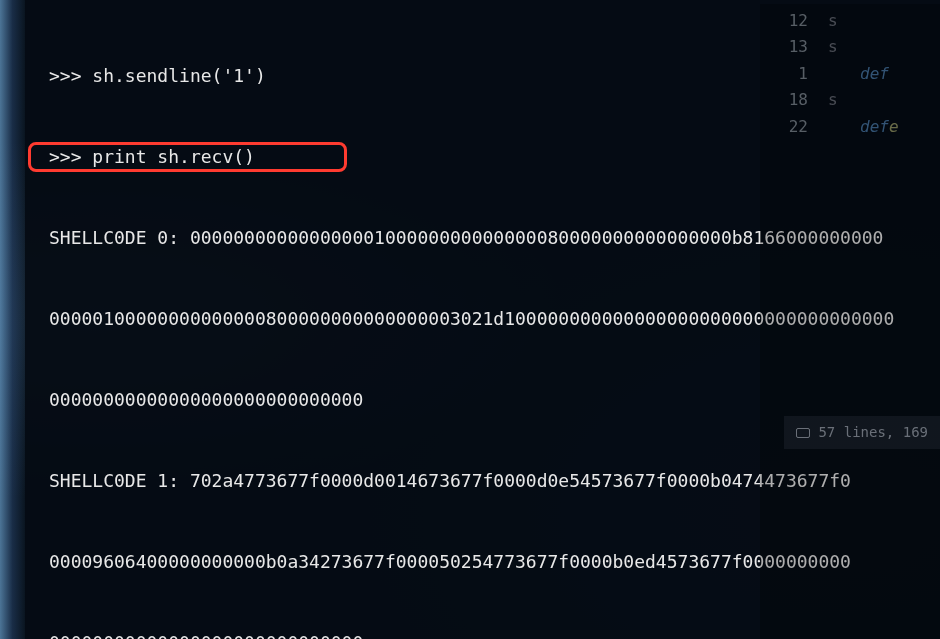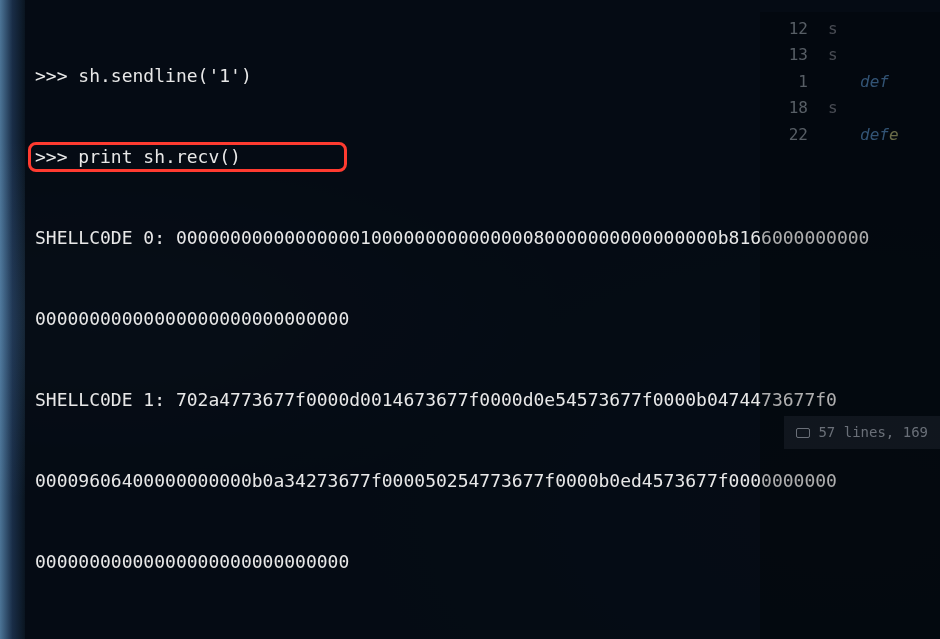--- a/index.html
+++ b/index.html
@@ -39,40 +39,40 @@
       background: linear-gradient(90deg, rgba(120,180,230,0.6) 0%, rgba(60,100,160,0.3) 50%, transparent 100%);
       z-index: 1;
     }
     .terminal {
       position: absolute;
       top: 0;
       left: 25px;
       right: 0;
       bottom: 0;
       background: rgba(5, 10, 18, 0.88);
-      padding: 8px 0 8px 10px;
+      padding: 8px 0 8px 24px;
       z-index: 2;
       overflow: hidden;
       white-space: pre;
     }
     .line {
       display: block;
       white-space: pre;
     }
     .highlight-box {
       position: absolute;
       border: 3px solid #ff3b30;
       border-radius: 8px;
       z-index: 10;
       pointer-events: none;
     }
     .right-panel {
       position: absolute;
       right: 0;
-      top: 12px;
+      top: 4px;
       bottom: 0;
       width: 180px;
       background: rgba(0,0,0,0.25);
       z-index: 3;
       font-size: 16px;
       color: rgba(180,180,200,0.35);
       padding-top: 4px;
       overflow: hidden;
     }
     .rp-line {
@@ -115,20 +115,21 @@
 </head>
 <body>
 
 <div class="bg-overlay"></div>
 <div class="left-edge"></div>
 
 <div class="terminal">
   <span class="line">&gt;&gt;&gt; sh.sendline('1')</span>
   <span class="line">&gt;&gt;&gt; print sh.recv()</span>
   <span class="line">SHELLC0DE 0: 00000000000000000100000000000000080000000000000000b8166000000000</span>
+  <span class="line">00000100000000000000800000000000000003021d100000000000000000000000000000000000</span>
   <span class="line">00000000000000000000000000000</span>
   <span class="line">SHELLC0DE 1: 702a4773677f0000d0014673677f0000d0e54573677f0000b0474473677f0</span>
   <span class="line">00009606400000000000b0a34273677f000050254773677f0000b0ed4573677f0000000000</span>
   <span class="line">00000000000000000000000000000</span>
   
   
   
   
   
   

